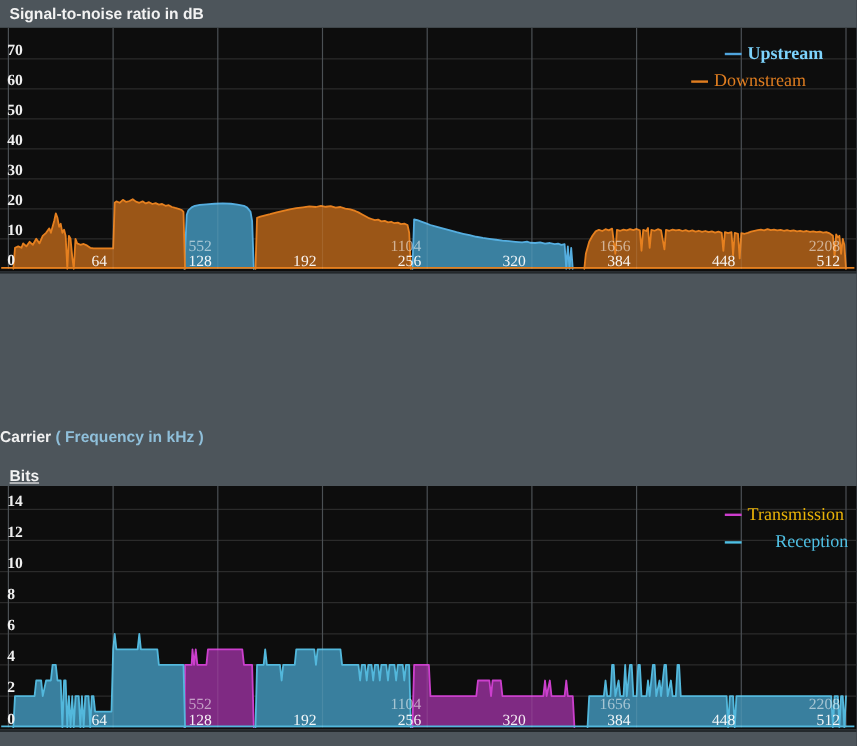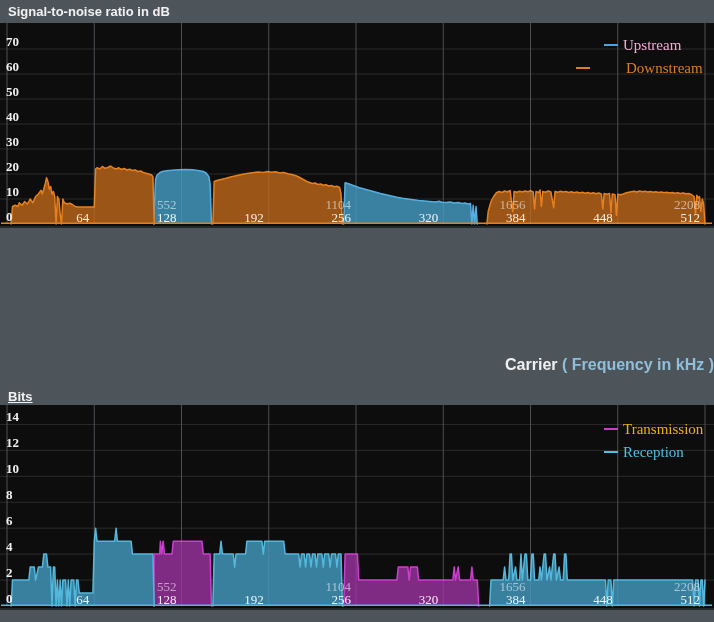--- a/index.html
+++ b/index.html
@@ -12,22 +12,22 @@
     position:absolute;left:8px;
     color:#f2f2f2;font-weight:bold;font-size:13px;line-height:16px;
     white-space:nowrap;
   }
   .plot{
     position:absolute;left:0;width:714px;height:203px;
     border-bottom:2px solid #23282b;
   }
   .plot svg{display:block;}
   .caption{
-    position:absolute;top:356px;left:0;width:714px;text-align:right;
-    font-weight:bold;font-size:16px;color:#f0f0f0;white-space:nowrap;
+    position:absolute;top:356px;left:0;width:714px;text-align:left;
+    font-weight:bold;font-size:13px;color:#f0f0f0;white-space:nowrap;
   }
   .caption .freq{color:#8fbfda;}
   .legend-item{
     position:absolute;display:flex;align-items:center;
     font-family:"Liberation Serif",serif;font-size:15px;line-height:18px;
     white-space:nowrap;
   }
   .legend-item .dash{display:inline-block;width:14px;height:2px;margin-right:5px;}
   
   text.ylab{font-family:"Liberation Serif",serif;font-weight:bold;font-size:13px;fill:#f0f0f0;}
@@ -97,23 +97,23 @@
         <text x="6" y="148" text-anchor="start" class="ylab">20</text>
         <text x="6" y="123" text-anchor="start" class="ylab">30</text>
         <text x="6" y="98" text-anchor="start" class="ylab">40</text>
         <text x="6" y="73" text-anchor="start" class="ylab">50</text>
         <text x="6" y="48" text-anchor="start" class="ylab">60</text>
         <text x="6" y="23" text-anchor="start" class="ylab">70</text>
       </svg>
     <div id="legend0">
         <div class="legend-item" style="left: 604px; top: 13px;">
           <span class="dash" style="background: rgb(79, 164, 221);"></span>
-          <span style="color: #f9a8d4;">Upstream</span>
+          <span style="color: #7dd3fc; font-weight: bold;">Upstream</span>
         </div>
-        <div class="legend-item" style="left: 576px; top: 36px; gap: 31px;">
+        <div class="legend-item" style="left: 576px; top: 36px;">
           <span class="dash" style="background: rgb(223, 125, 32);"></span>
           <span style="color: rgb(223, 125, 32);">Downstream</span>
         </div>
       </div>
   </div>
 
   <div class="caption">
     <span>Carrier</span>
     <span class="freq">( Frequency in kHz )</span>
   </div>
@@ -180,18 +180,18 @@
         <text x="6" y="42.387096774193566" text-anchor="start" class="ylab">12</text>
         <text x="6" y="16.451612903225822" text-anchor="start" class="ylab">14</text>
       </svg>
     <div id="legend1">
         <div class="legend-item" style="left: 604px; top: 15px;">
           <span class="dash" style="background: rgb(205, 61, 206);"></span>
           <span style="color: #eab308;">Transmission</span>
         </div>
         <div class="legend-item" style="left: 604px; top: 38px;">
           <span class="dash" style="background: rgb(79, 192, 228);"></span>
-          <span style="color: rgb(79, 192, 228);">Reception</span>
+          <span style="color: rgb(79, 192, 228); margin-left: 23px;">Reception</span>
         </div>
       </div>
   </div>
 
 </div>
 
 </body></html>

